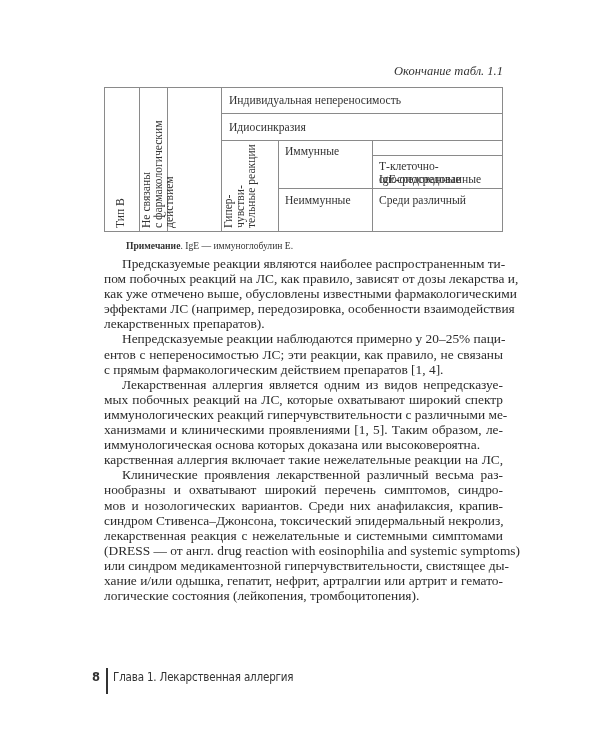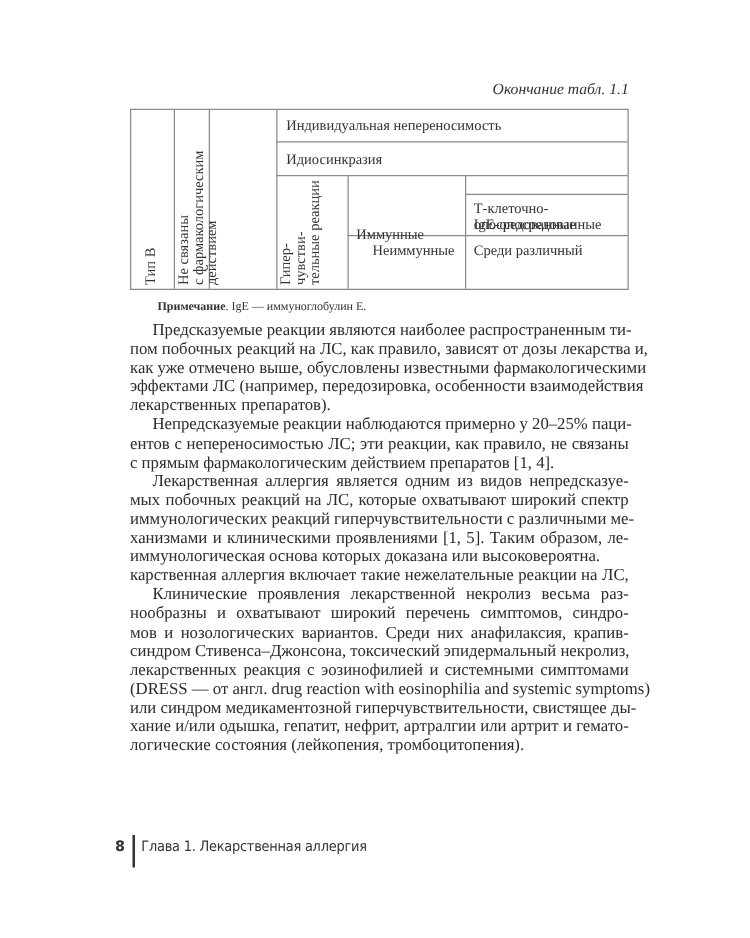--- a/index.html
+++ b/index.html
@@ -165,30 +165,30 @@
     <div class="cell" style="left:124px; top:6px;">Индивидуальная непереносимость</div>
 
     <div class="cell" style="left:124px; top:33px;">Идиосинкразия</div>
 
     <div class="rot" style="left:118px; top:140px;">
       <div>Гипер-</div>
       <div>чувстви-</div>
       <div>тельные реакции</div>
     </div>
 
-    <div class="cell" style="left:180px; top:57px;margin-top:36px;">Иммунные</div>
+    <div class="cell" style="left:180px; top:57px;">Иммунные</div>
 
     <div class="cell" style="left:274px; top:69px;margin-top:16px;">IgE-опосредованные</div>
 
     <div class="cell" style="left:274px; top:72px;">
       <div>Т-клеточно-</div>
       <div>опосредованные</div>
     </div>
 
-    <div class="cell" style="left:180px; top:106px;margin-left:13px;">Неиммунные</div>
+    <div class="cell" style="left:180px; top:106px;">Неиммунные</div>
 
     <div class="cell" style="left:274px; top:106px;">Среди различный</div>
   </div>
 
   <div class="note">
     <b>Примечание</b><span>. IgE — иммуноглобулин Е.</span>
   </div>
 
   <div class="body-text">
     <div>
@@ -205,25 +205,25 @@
     </div>
     <div>
       <span class="line indent">Лекарственная аллергия является одним из видов непредсказуе-</span>
       <span class="line">мых побочных реакций на ЛС, которые охватывают широкий спектр</span>
       <span class="line">иммунологических реакций гиперчувствительности с различными ме-</span>
       <span class="line">ханизмами и клиническими проявлениями [1, 5]. Таким образом, ле-</span>
       <span class="line last">иммунологическая основа которых доказана или высоковероятна.</span>
       <span class="line">карственная аллергия включает такие нежелательные реакции на ЛС,</span>
     </div>
     <div>
-      <span class="line indent">Клинические проявления лекарственной некролиз весьма раз-</span>
+      <span class="line indent">Клинические проявления лекарственной различный весьма раз-</span>
       <span class="line">нообразны и охватывают широкий перечень симптомов, синдро-</span>
       <span class="line">мов и нозологических вариантов. Среди них анафилаксия, крапив-</span>
       <span class="line">синдром Стивенса–Джонсона, токсический эпидермальный некролиз,</span>
-      <span class="line">лекарственных реакция с эозинофилией и системными симптомами</span>
+      <span class="line">лекарственная реакция с нежелательные и системными симптомами</span>
       <span class="line">(DRESS — от англ. drug reaction with eosinophilia and systemic symptoms)</span>
       <span class="line">или синдром медикаментозной гиперчувствительности, свистящее ды-</span>
       <span class="line">хание и/или одышка, гепатит, нефрит, артралгии или артрит и гемато-</span>
       <span class="line last">логические состояния (лейкопения, тромбоцитопения).</span>
     </div>
   </div>
 
   <div class="footer">
     <span class="pnum">8</span>
     <span class="bar"></span>

